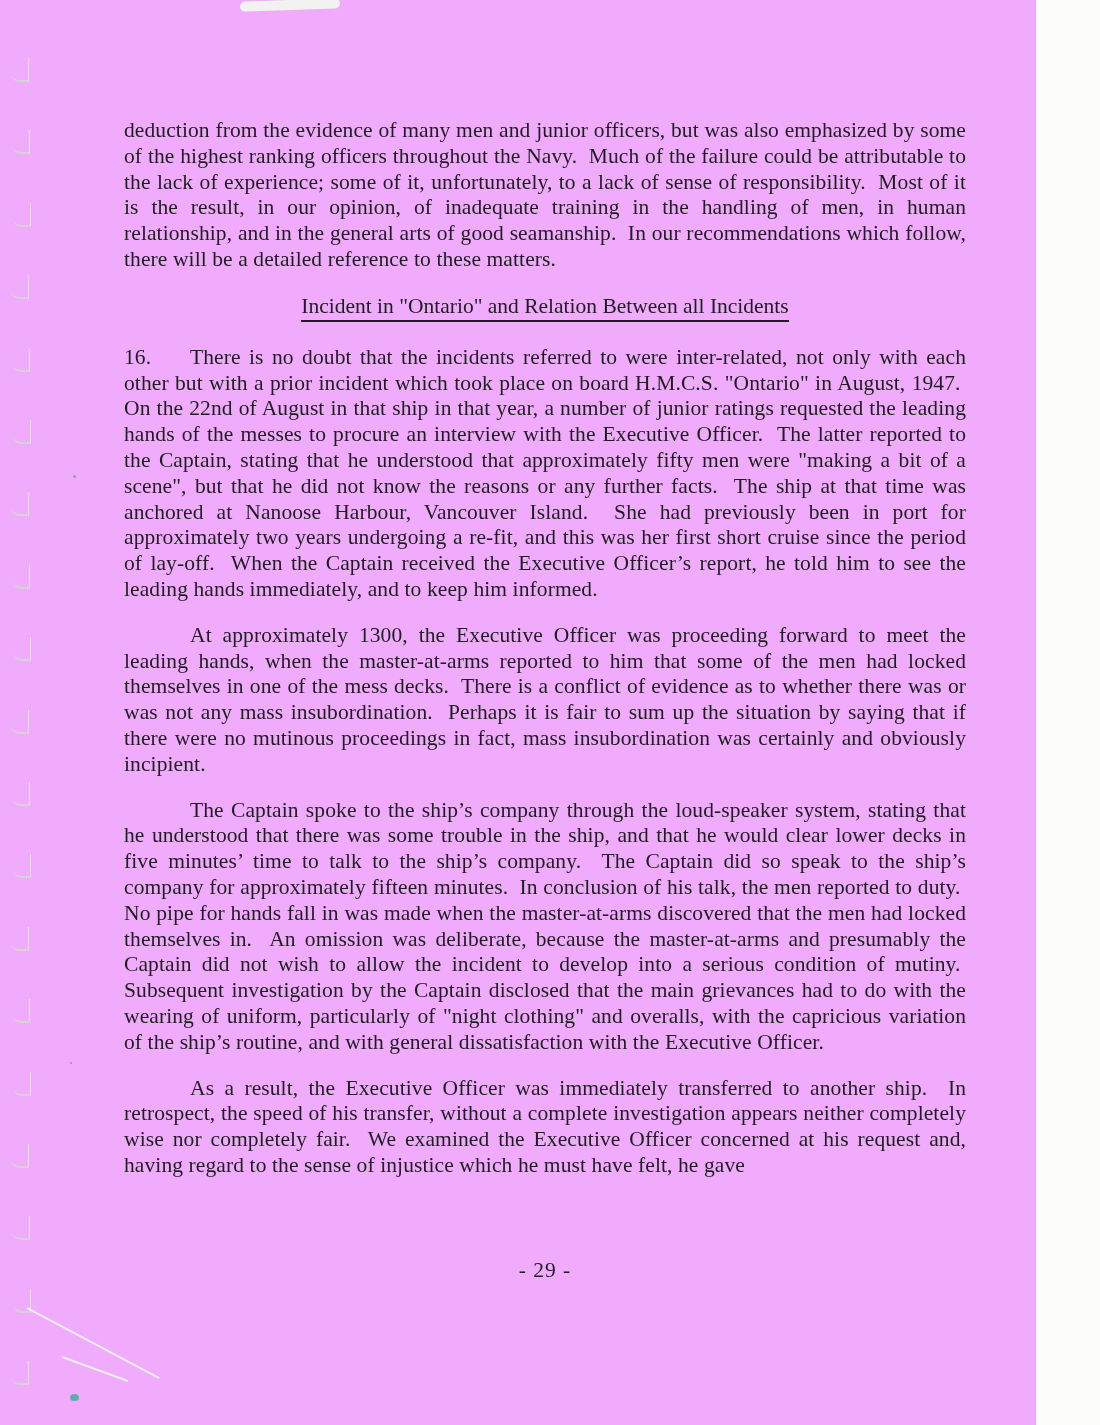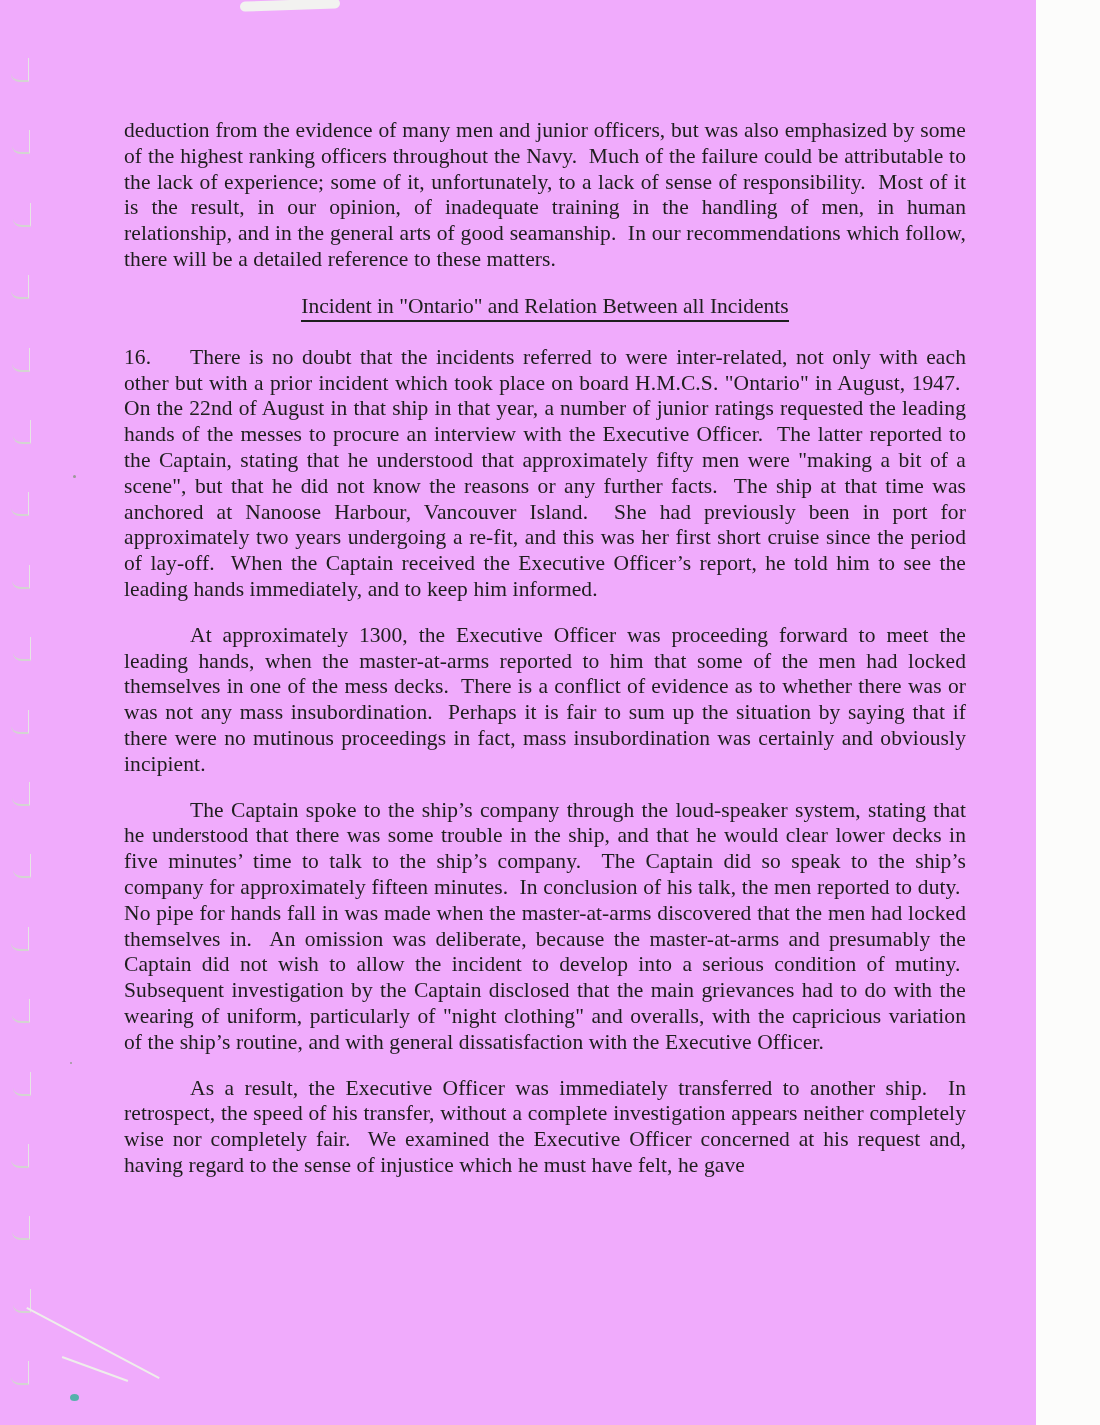--- a/index.html
+++ b/index.html
@@ -134,14 +134,15 @@
 
   <div class="content">
       <p>deduction from the evidence of many men and junior officers, but was also emphasized by some of the highest ranking officers throughout the Navy.&nbsp; Much of the failure could be attributable to the lack of experience; some of it, unfortunately, to a lack of sense of responsibility.&nbsp; Most of it is the result, in our opinion, of inadequate training in the handling of men, in human relationship, and in the general arts of good seamanship.&nbsp; In our recommendations which follow, there will be a detailed reference to these matters.</p>
       <h2><span class="hd-underline">Incident in "Ontario" and Relation Between all Incidents</span></h2>
       <p><span class="pnum">16.</span>There is no doubt that the incidents referred to were inter-related, not only with each other but with a prior incident which took place on board H.M.C.S. "Ontario" in August, 1947.&nbsp; On the 22nd of August in that ship in that year, a number of junior ratings requested the leading hands of the messes to procure an interview with the Executive Officer.&nbsp; The latter reported to the Captain, stating that he understood that approximately fifty men were "making a bit of a scene", but that he did not know the reasons or any further facts.&nbsp; The ship at that time was anchored at Nanoose Harbour, Vancouver Island.&nbsp; She had previously been in port for approximately two years undergoing a re-fit, and this was her first short cruise since the period of lay-off.&nbsp; When the Captain received the Executive Officer’s report, he told him to see the leading hands immediately, and to keep him informed.</p>
       <p class="indent">At approximately 1300, the Executive Officer was proceeding forward to meet the leading hands, when the master-at-arms reported to him that some of the men had locked themselves in one of the mess decks.&nbsp; There is a conflict of evidence as to whether there was or was not any mass insubordination.&nbsp; Perhaps it is fair to sum up the situation by saying that if there were no mutinous proceedings in fact, mass insubordination was certainly and obviously incipient.</p>
       <p class="indent">The Captain spoke to the ship’s company through the loud-speaker system, stating that he understood that there was some trouble in the ship, and that he would clear lower decks in five minutes’ time to talk to the ship’s company.&nbsp; The Captain did so speak to the ship’s company for approximately fifteen minutes.&nbsp; In conclusion of his talk, the men reported to duty.&nbsp; No pipe for hands fall in was made when the master-at-arms discovered that the men had locked themselves in.&nbsp; An omission was deliberate, because the master-at-arms and presumably the Captain did not wish to allow the incident to develop into a serious condition of mutiny.&nbsp; Subsequent investigation by the Captain disclosed that the main grievances had to do with the wearing of uniform, particularly of "night clothing" and overalls, with the capricious variation of the ship’s routine, and with general dissatisfaction with the Executive Officer.</p>
       <p class="indent">As a result, the Executive Officer was immediately transferred to another ship.&nbsp; In retrospect, the speed of his transfer, without a complete investigation appears neither completely wise nor completely fair.&nbsp; We examined the Executive Officer concerned at his request and, having regard to the sense of injustice which he must have felt, he gave</p>
     </div>
 
+  <div class="pageno">- 29 -</div>
 
 </div>
 
 </body></html>

